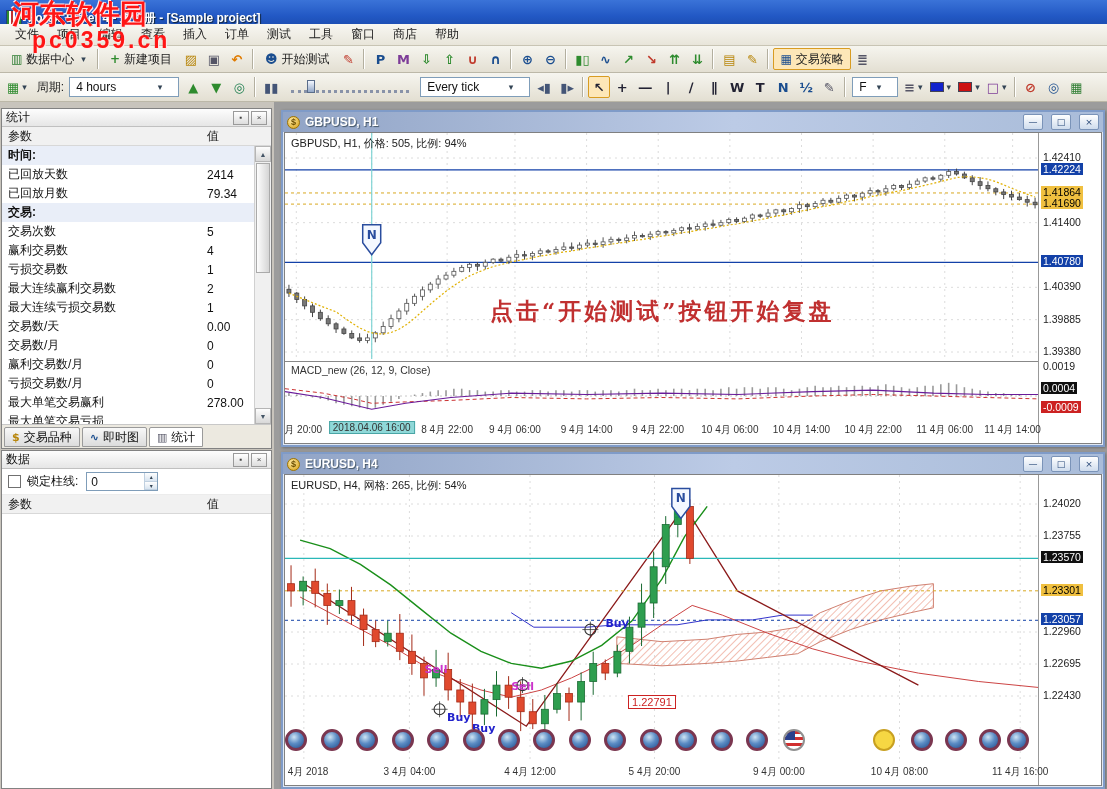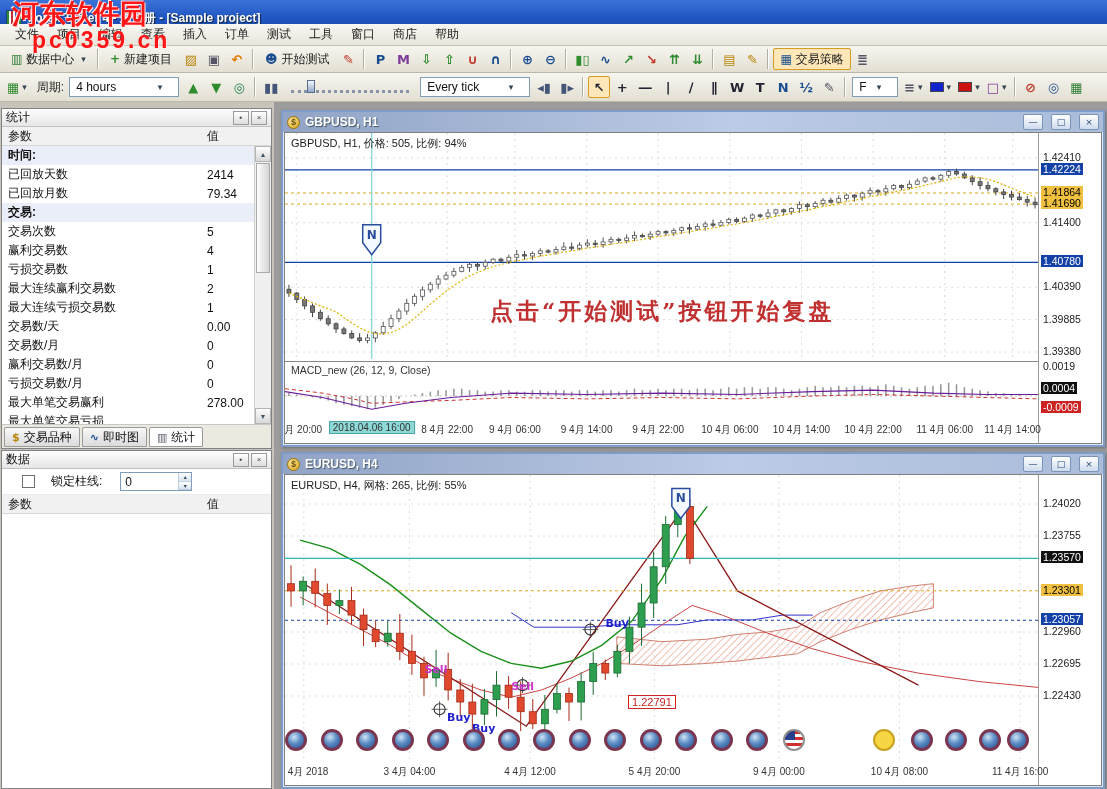--- a/index.html
+++ b/index.html
@@ -50,21 +50,21 @@
 .st-row.section{background:#e9eef8;font-weight:bold;}
 #stats-scroll{position:absolute;top:37px;right:0;width:17px;bottom:24px;background:#f0f0f0;border-left:1px solid #d0d0d0;}
 .sb-btn{position:absolute;left:0;right:0;height:16px;background:linear-gradient(#fdfdfd,#d8d8d8);border:1px solid #b5b5b5;display:flex;align-items:center;justify-content:center;font-size:7px;color:#456;}
 .sb-btn.up{top:0;}
 .sb-btn.down{bottom:0;}
 .sb-thumb{position:absolute;top:17px;left:1px;right:1px;height:110px;background:linear-gradient(90deg,#fdfdfd,#d5d5d5);border:1px solid #aaa;}
 #stats-tabs{position:absolute;left:0;right:0;bottom:0;height:24px;background:#ece9e0;border-top:1px solid #c8c8c8;display:flex;align-items:flex-end;padding:2px 2px 1px;gap:2px;}
 .tab{display:inline-flex;align-items:center;gap:4px;height:20px;padding:0 7px;border:1px solid #9a9a9a;background:linear-gradient(#f8f8f8,#dcdcdc);font-size:12px;border-radius:2px 2px 0 0;}
 .tab.active{background:#fff;}
 .tab-glyph{font-size:11px;font-weight:bold;font-family:"DejaVu Sans",sans-serif;}
-.lock-row{display:flex;align-items:center;height:26px;padding:3px 20px;gap:16px;border-bottom:1px solid #ececec;}
+.lock-row{display:flex;align-items:center;height:26px;padding:3px 6px;gap:6px;border-bottom:1px solid #ececec;}
 .checkbox{width:13px;height:13px;border:1px solid #707070;background:#fff;}
 .spin{display:flex;border:1px solid #7f9db9;height:19px;width:72px;background:#fff;margin-left:2px;}
 .spin-val{flex:1;padding:2px 4px;font-size:12px;}
 .spin-btns{width:13px;display:flex;flex-direction:column;border-left:1px solid #c0d0e0;}
 .spin-btns span{flex:1;font-size:6px;display:flex;align-items:center;justify-content:center;background:linear-gradient(#fefefe,#d8e4f0);color:#345;border-bottom:1px solid #c0d0e0;}
 #data-empty{position:absolute;left:0;right:0;bottom:0;top:64px;background:#fff;}
 
 .chart-window{position:absolute;left:281px;width:824px;border:2px solid #7f9bc8;background:#dfe7f2;box-shadow:1px 1px 3px rgba(0,0,0,.3);}
 #win1{top:110px;height:337px;}
 #win2{top:452px;height:337px;}
@@ -794,21 +794,21 @@
 
   <div class="chart-window" id="win2">
     <div class="cw-title">
       <span class="coin">$</span>
       <span class="cw-text">EURUSD, H4</span>
       <span class="cwbtn">—</span>
       <span class="cwbtn">□</span>
       <span class="cwbtn">×</span>
     </div>
     <div class="cw-body">
-      <div class="cw-info">EURUSD, H4, 网格: 265, 比例: 55%</div>
+      <div class="cw-info">EURUSD, H4, 网格: 265, 比例: 54%</div>
       <svg id="svg2" class="chart-svg" width="754" height="286">
           <defs>
             <pattern id="hatch" width="5" height="5" patternUnits="userSpaceOnUse" patternTransform="rotate(45)">
               <line x1="0" y1="0" x2="0" y2="5" stroke="#eda392" stroke-width="1.4"></line>
             </pattern>
           </defs>
           <line x1="18.85" y1="0" x2="18.85" y2="286" stroke="#dcdcdc" stroke-dasharray="2,4"></line>
           <line x1="124.41000000000001" y1="0" x2="124.41000000000001" y2="286" stroke="#dcdcdc" stroke-dasharray="2,4"></line>
           <line x1="245.05" y1="0" x2="245.05" y2="286" stroke="#dcdcdc" stroke-dasharray="2,4"></line>
           <line x1="369.46" y1="0" x2="369.46" y2="286" stroke="#dcdcdc" stroke-dasharray="2,4"></line>

